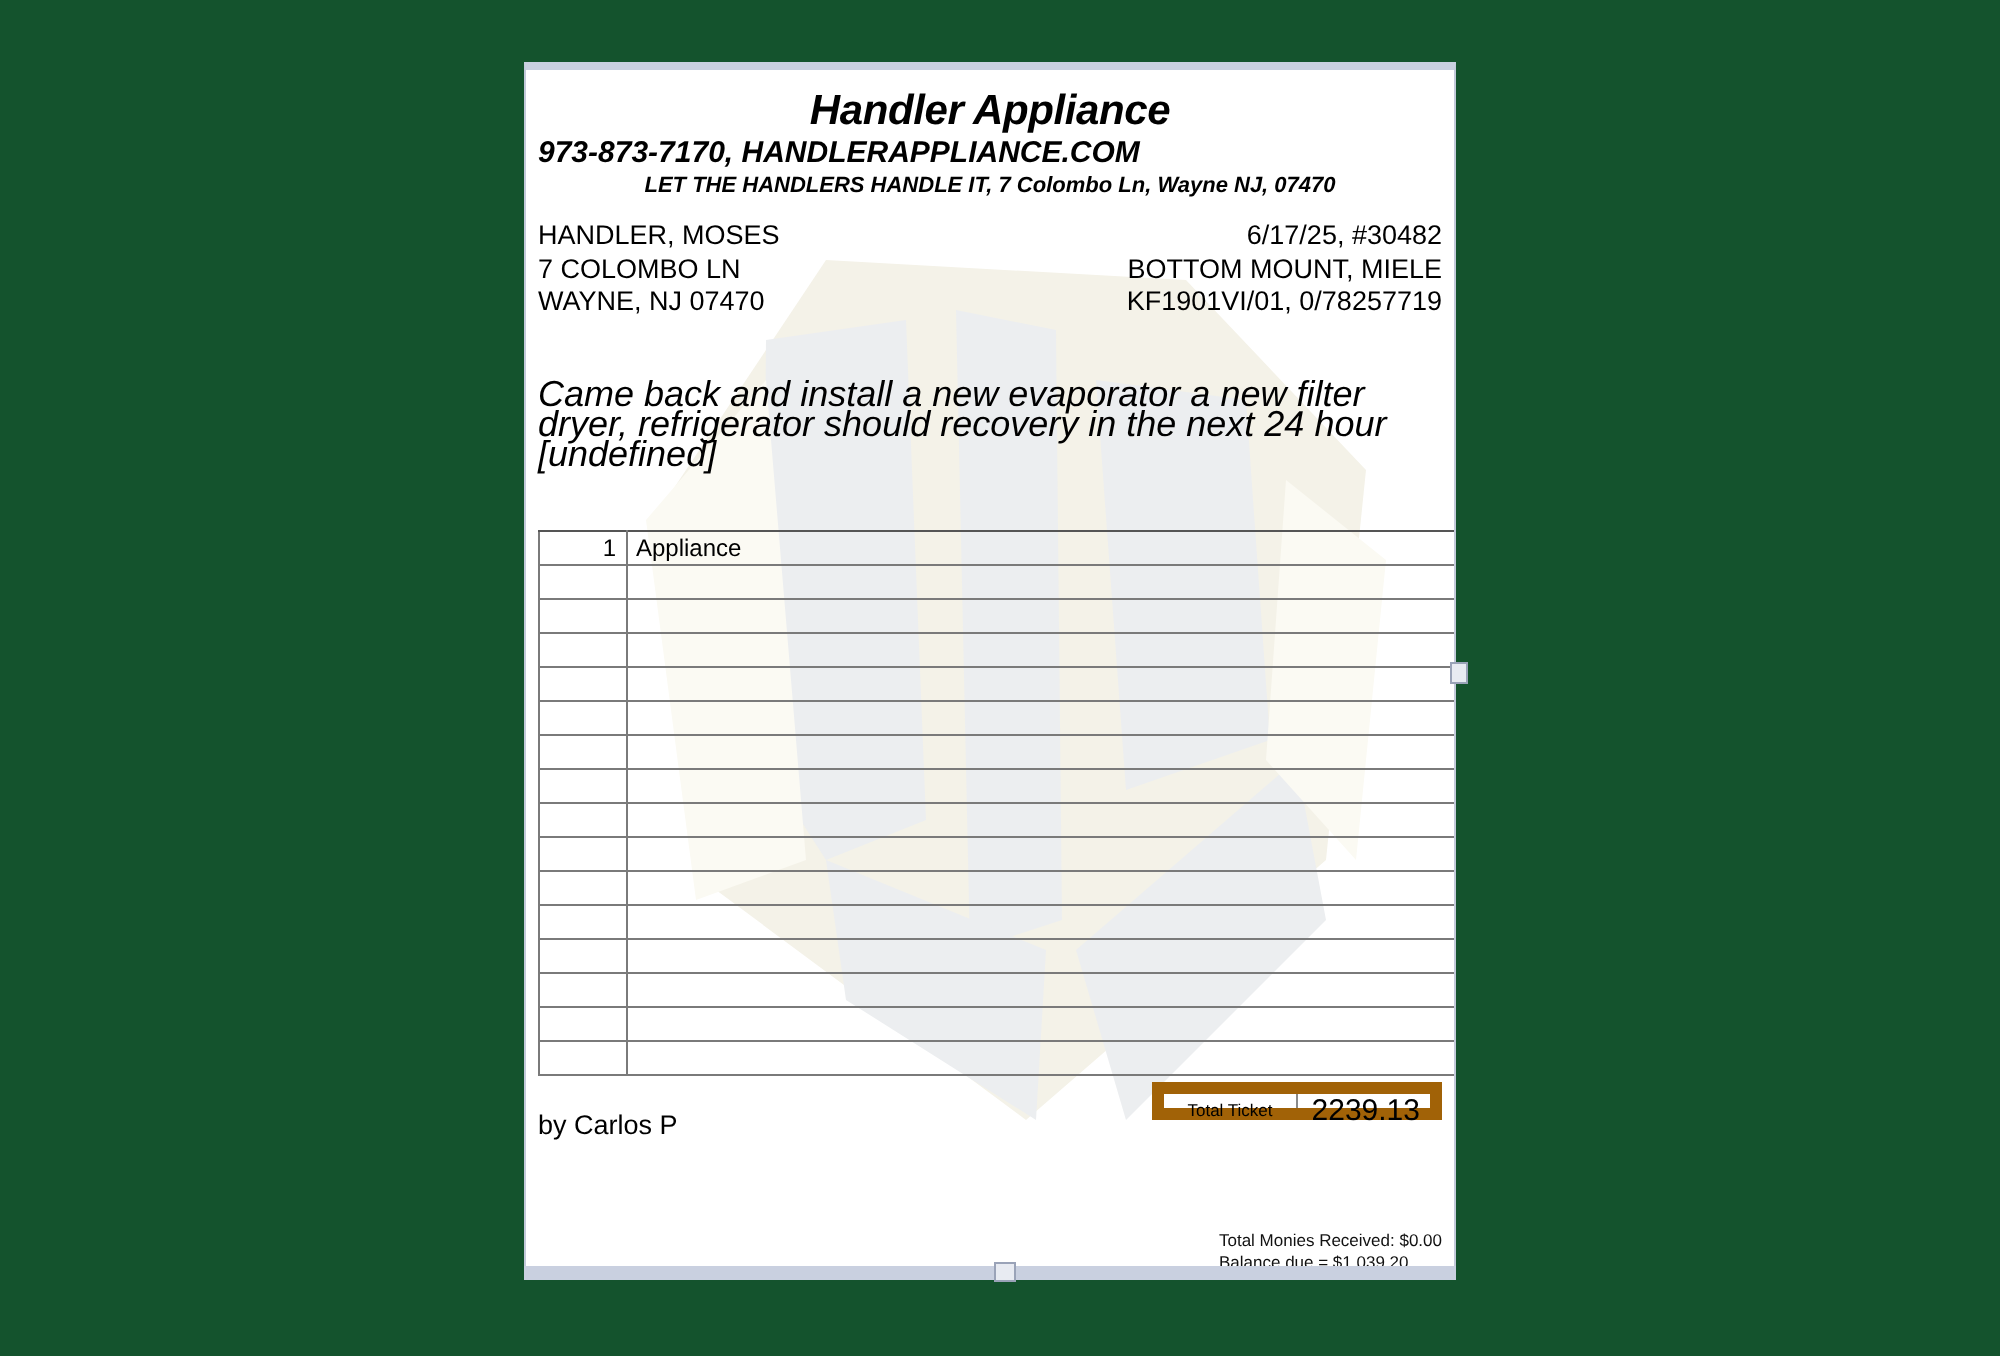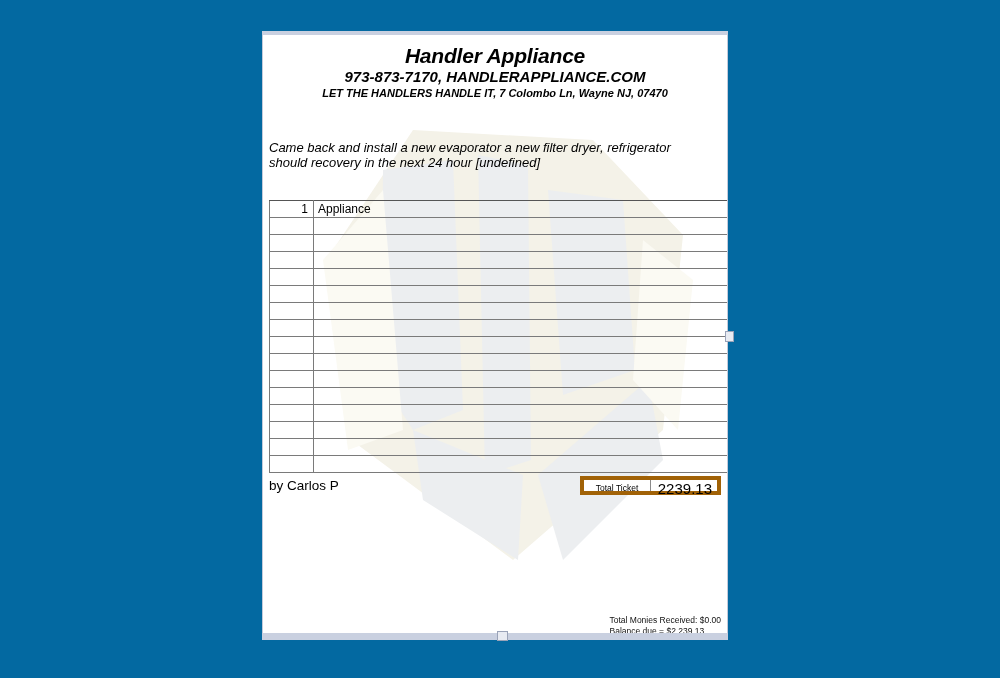--- a/index.html
+++ b/index.html
@@ -14,21 +14,21 @@
     position: relative;
     overflow: hidden;
     font-family: "Liberation Sans", sans-serif;
     -webkit-font-smoothing: antialiased;
   }
 
   
   #viewer {
     position: absolute;
     inset: 0;
-    background: #0369a1;
+    background: #14532d;
   }
 
   
   #page {
     position: absolute;
     left: 262px;
     top: 31px;
     width: 466px;
     height: 608px;
     background: #ffffff;
@@ -63,21 +63,20 @@
     text-align: center;
     font-style: italic;
     font-weight: bold;
     font-size: 21px;
     line-height: 24px;
     letter-spacing: -0.2px;
     color: #000;
     margin-top: 9px;
   }
   .hdr-phone {
-    text-align: center;
     font-style: italic;
     font-weight: bold;
     font-size: 15px;
     line-height: 18px;
     color: #000;
   }
   .hdr-tag {
     text-align: center;
     font-style: italic;
     font-weight: bold;
@@ -96,21 +95,21 @@
     color: #000;
   }
   .info .col-left  { text-align: left; }
   .info .col-right { text-align: right; }
   .info div { white-space: nowrap; }
 
   
   .desc {
     margin-top: 30px;
     font-style: italic;
-    font-size: 13px;
+    font-size: 18px;
     line-height: 15px;
     color: #000;
     max-width: 428px;
   }
 
   
   .items {
     margin-top: 30px;
     border-collapse: collapse;
     width: 460px;
@@ -134,32 +133,32 @@
 
   
   .totrow {
     position: relative;
     margin-top: 3px;
     height: 19px;
   }
   .techname {
     position: absolute;
     left: 0;
-    top: 0;
+    top: 12px;
     font-size: 13.5px;
     line-height: 19px;
     color: #000;
     white-space: nowrap;
   }
   .totalbox {
     position: absolute;
     right: 0;
     top: 0;
     display: flex;
-    border: 4px solid #a16207;
+    border: 6px solid #a16207;
     height: 19px;
     box-sizing: border-box;
     background: #fff;
   }
   .totalbox .lbl {
     width: 66px;
     text-align: center;
     font-size: 8.5px;
     line-height: 17px;
     color: #000;
@@ -240,20 +239,30 @@
       </g>
     </svg>
 
     <div id="page-inner">
 
       <div class="hdr-title">Handler Appliance</div>
       <div class="hdr-phone">973-873-7170, HANDLERAPPLIANCE.COM</div>
       <div class="hdr-tag">LET THE HANDLERS HANDLE IT, 7 Colombo Ln, Wayne NJ, 07470</div>
 
       <div class="info">
+        <div class="col-left">
+          <div>HANDLER, MOSES</div>
+          <div>7 COLOMBO LN</div>
+          <div>WAYNE, NJ 07470</div>
+        </div>
+        <div class="col-right">
+          <div>6/17/25, #30482</div>
+          <div>BOTTOM MOUNT, MIELE</div>
+          <div>KF1901VI/01, 0/78257719</div>
+        </div>
       </div>
 
       <div class="desc">Came back and install a new evaporator a new filter dryer, refrigerator should recovery in the next 24 hour [undefined]</div>
 
       <table class="items">
         <tbody id="items-body">
             <tr>
               <td class="qty">1</td>
               <td class="desc-cell">Appliance</td>
             </tr>
@@ -323,21 +332,21 @@
       <div class="totrow">
         <div class="techname">by Carlos P</div>
         <div class="totalbox">
           <div class="lbl">Total Ticket</div>
           <div class="amt">2239.13</div>
         </div>
       </div>
 
       <div class="summary">
         <div>Total Monies Received: $0.00</div>
-        <div>Balance due = $2,239.13</div>
+        <div>Balance due = $1,039.20</div>
       </div>
 
     </div>
   </div>
 
   <div id="bottom-bar"></div>
   <div class="handle" id="handle-right"></div>
   <div class="handle" id="handle-bottom"></div>
 
 </div>

